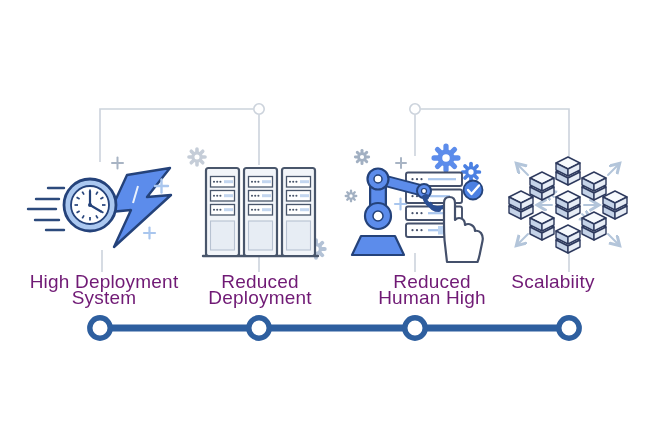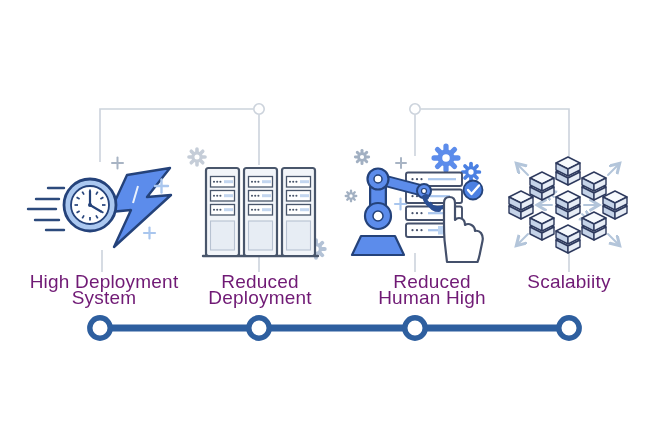--- a/index.html
+++ b/index.html
@@ -298,18 +298,18 @@
     <span>System</span>
   </div>
   <div class="step-label" style="left:185px;">
     <span>Reduced</span>
     <span>Deployment</span>
   </div>
   <div class="step-label" style="left:357px;">
     <span>Reduced</span>
     <span>Human High</span>
   </div>
-  <div class="step-label" style="left:494px;">
+  <div class="step-label" style="left:478px;">
     <span>Scalabiity</span>
 
   </div>
 
 </div>
 
 </body></html>

